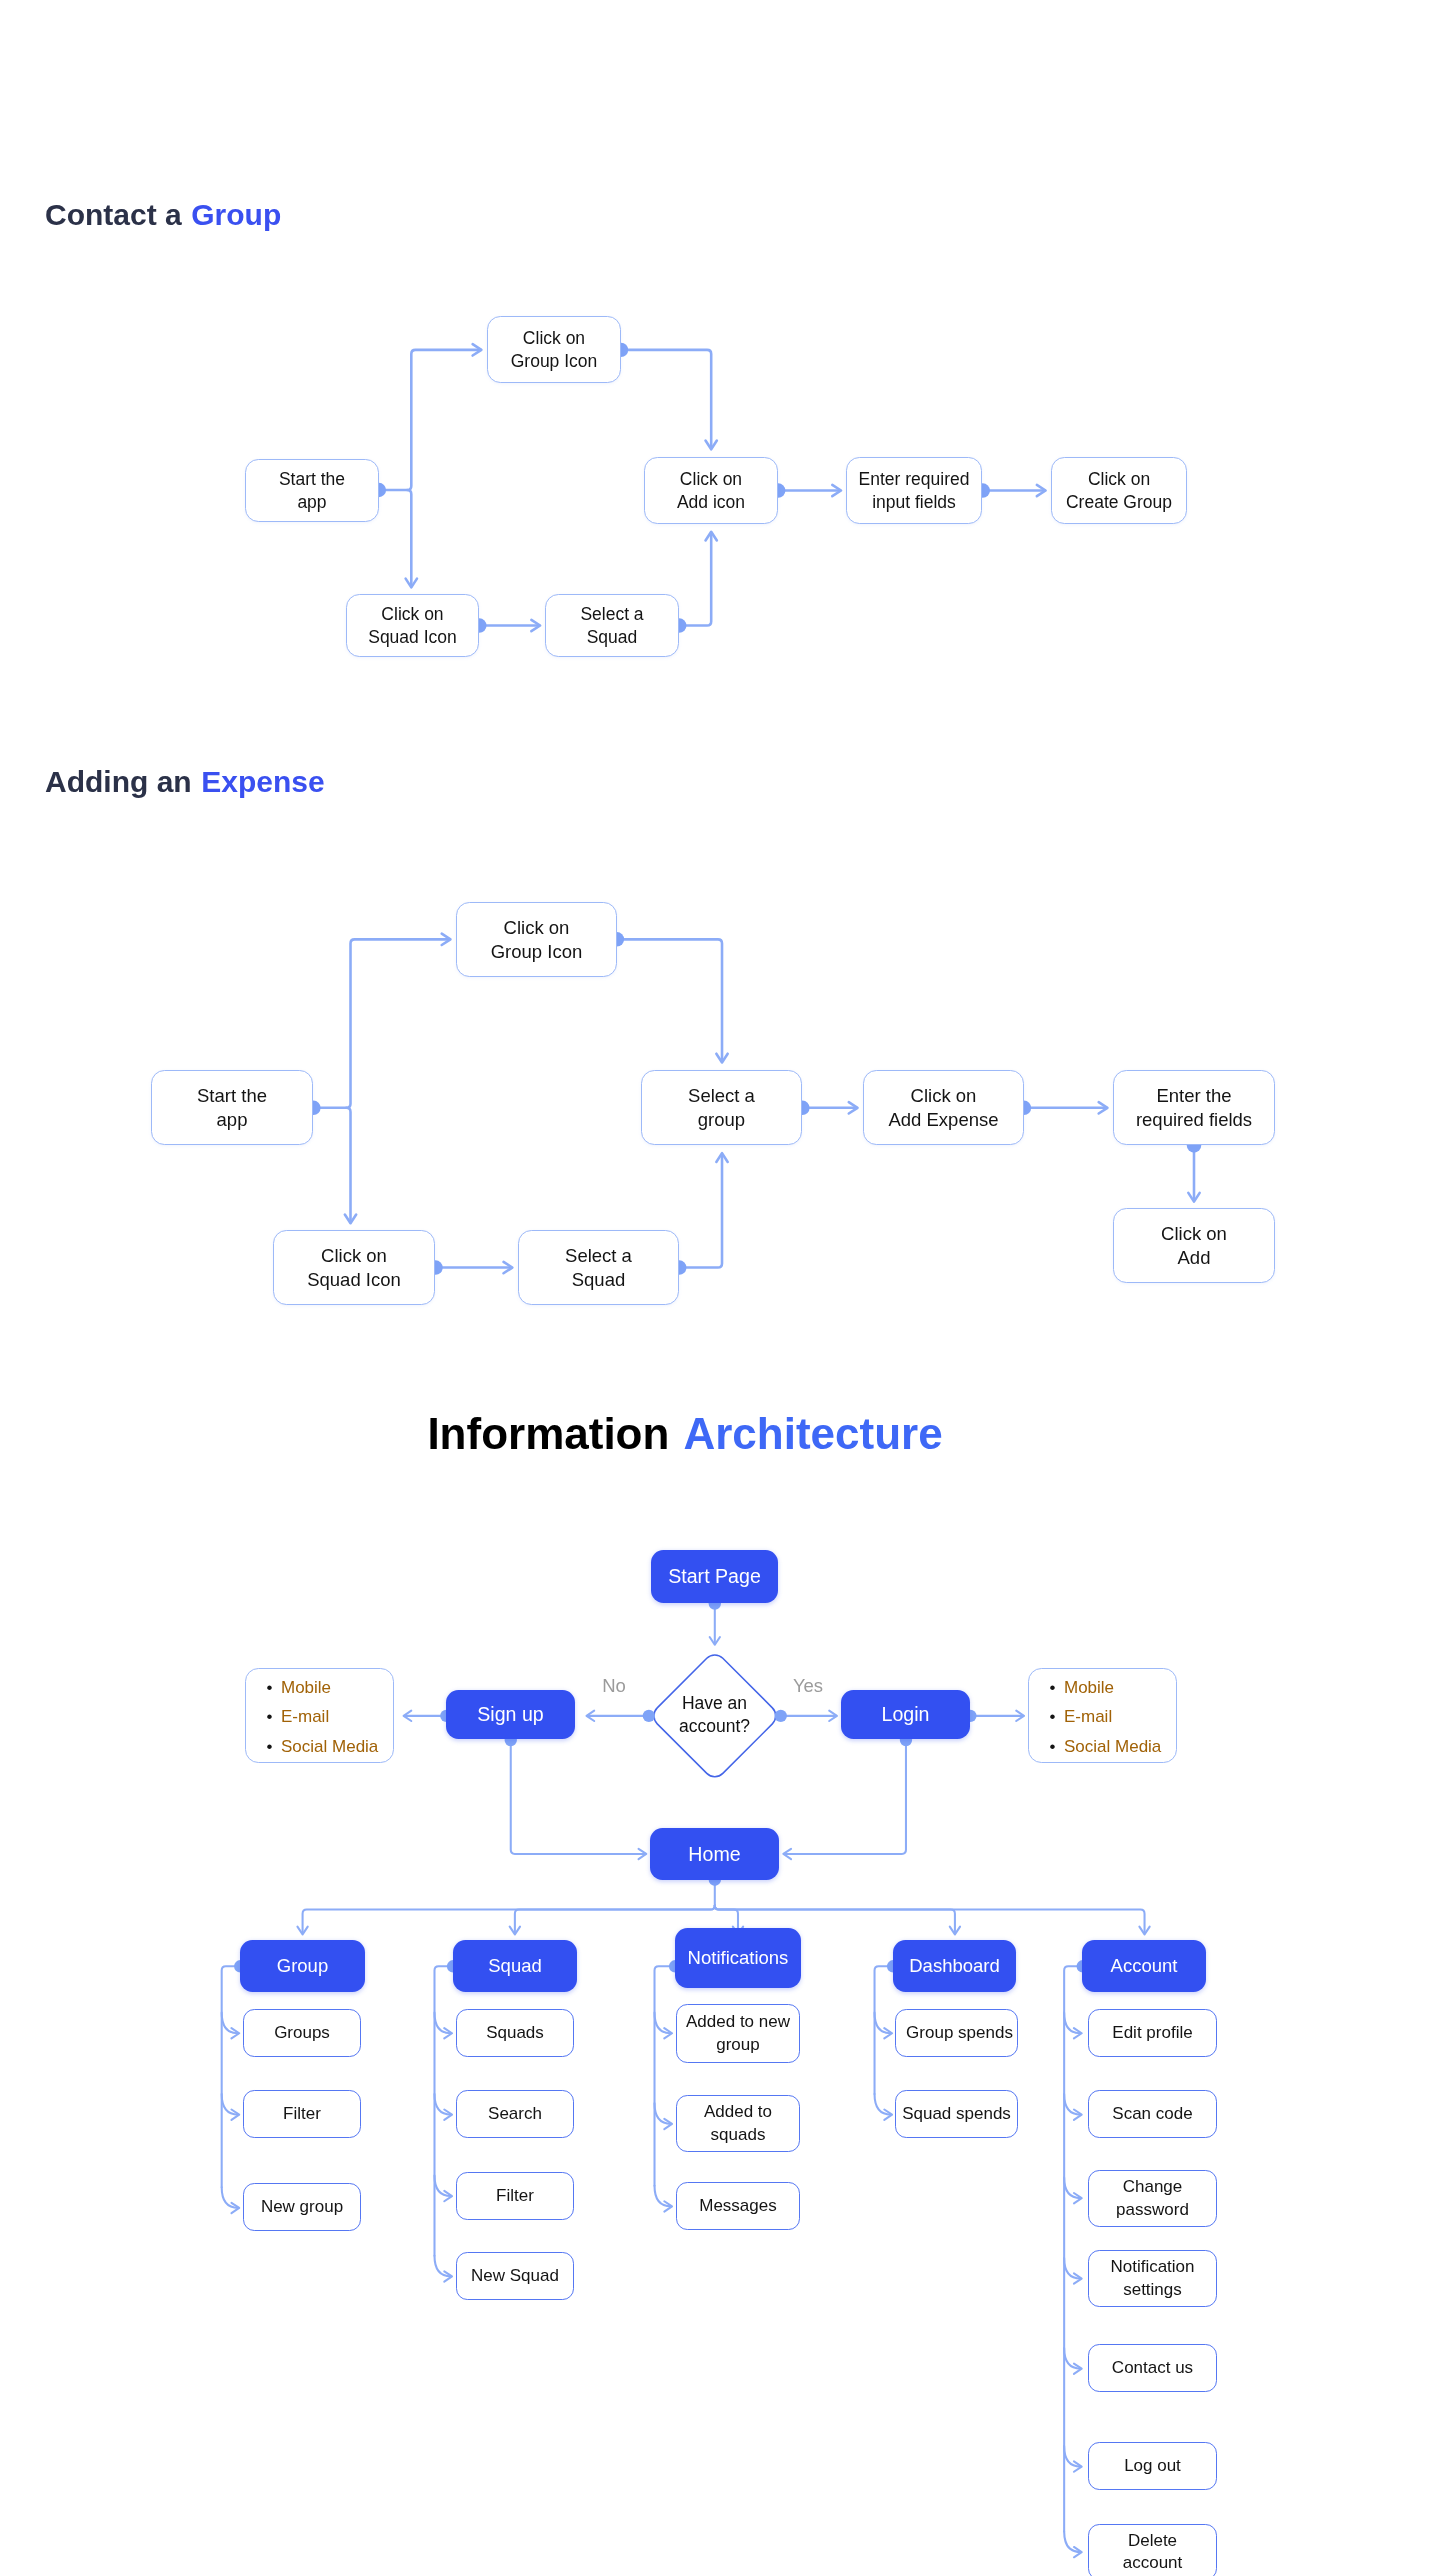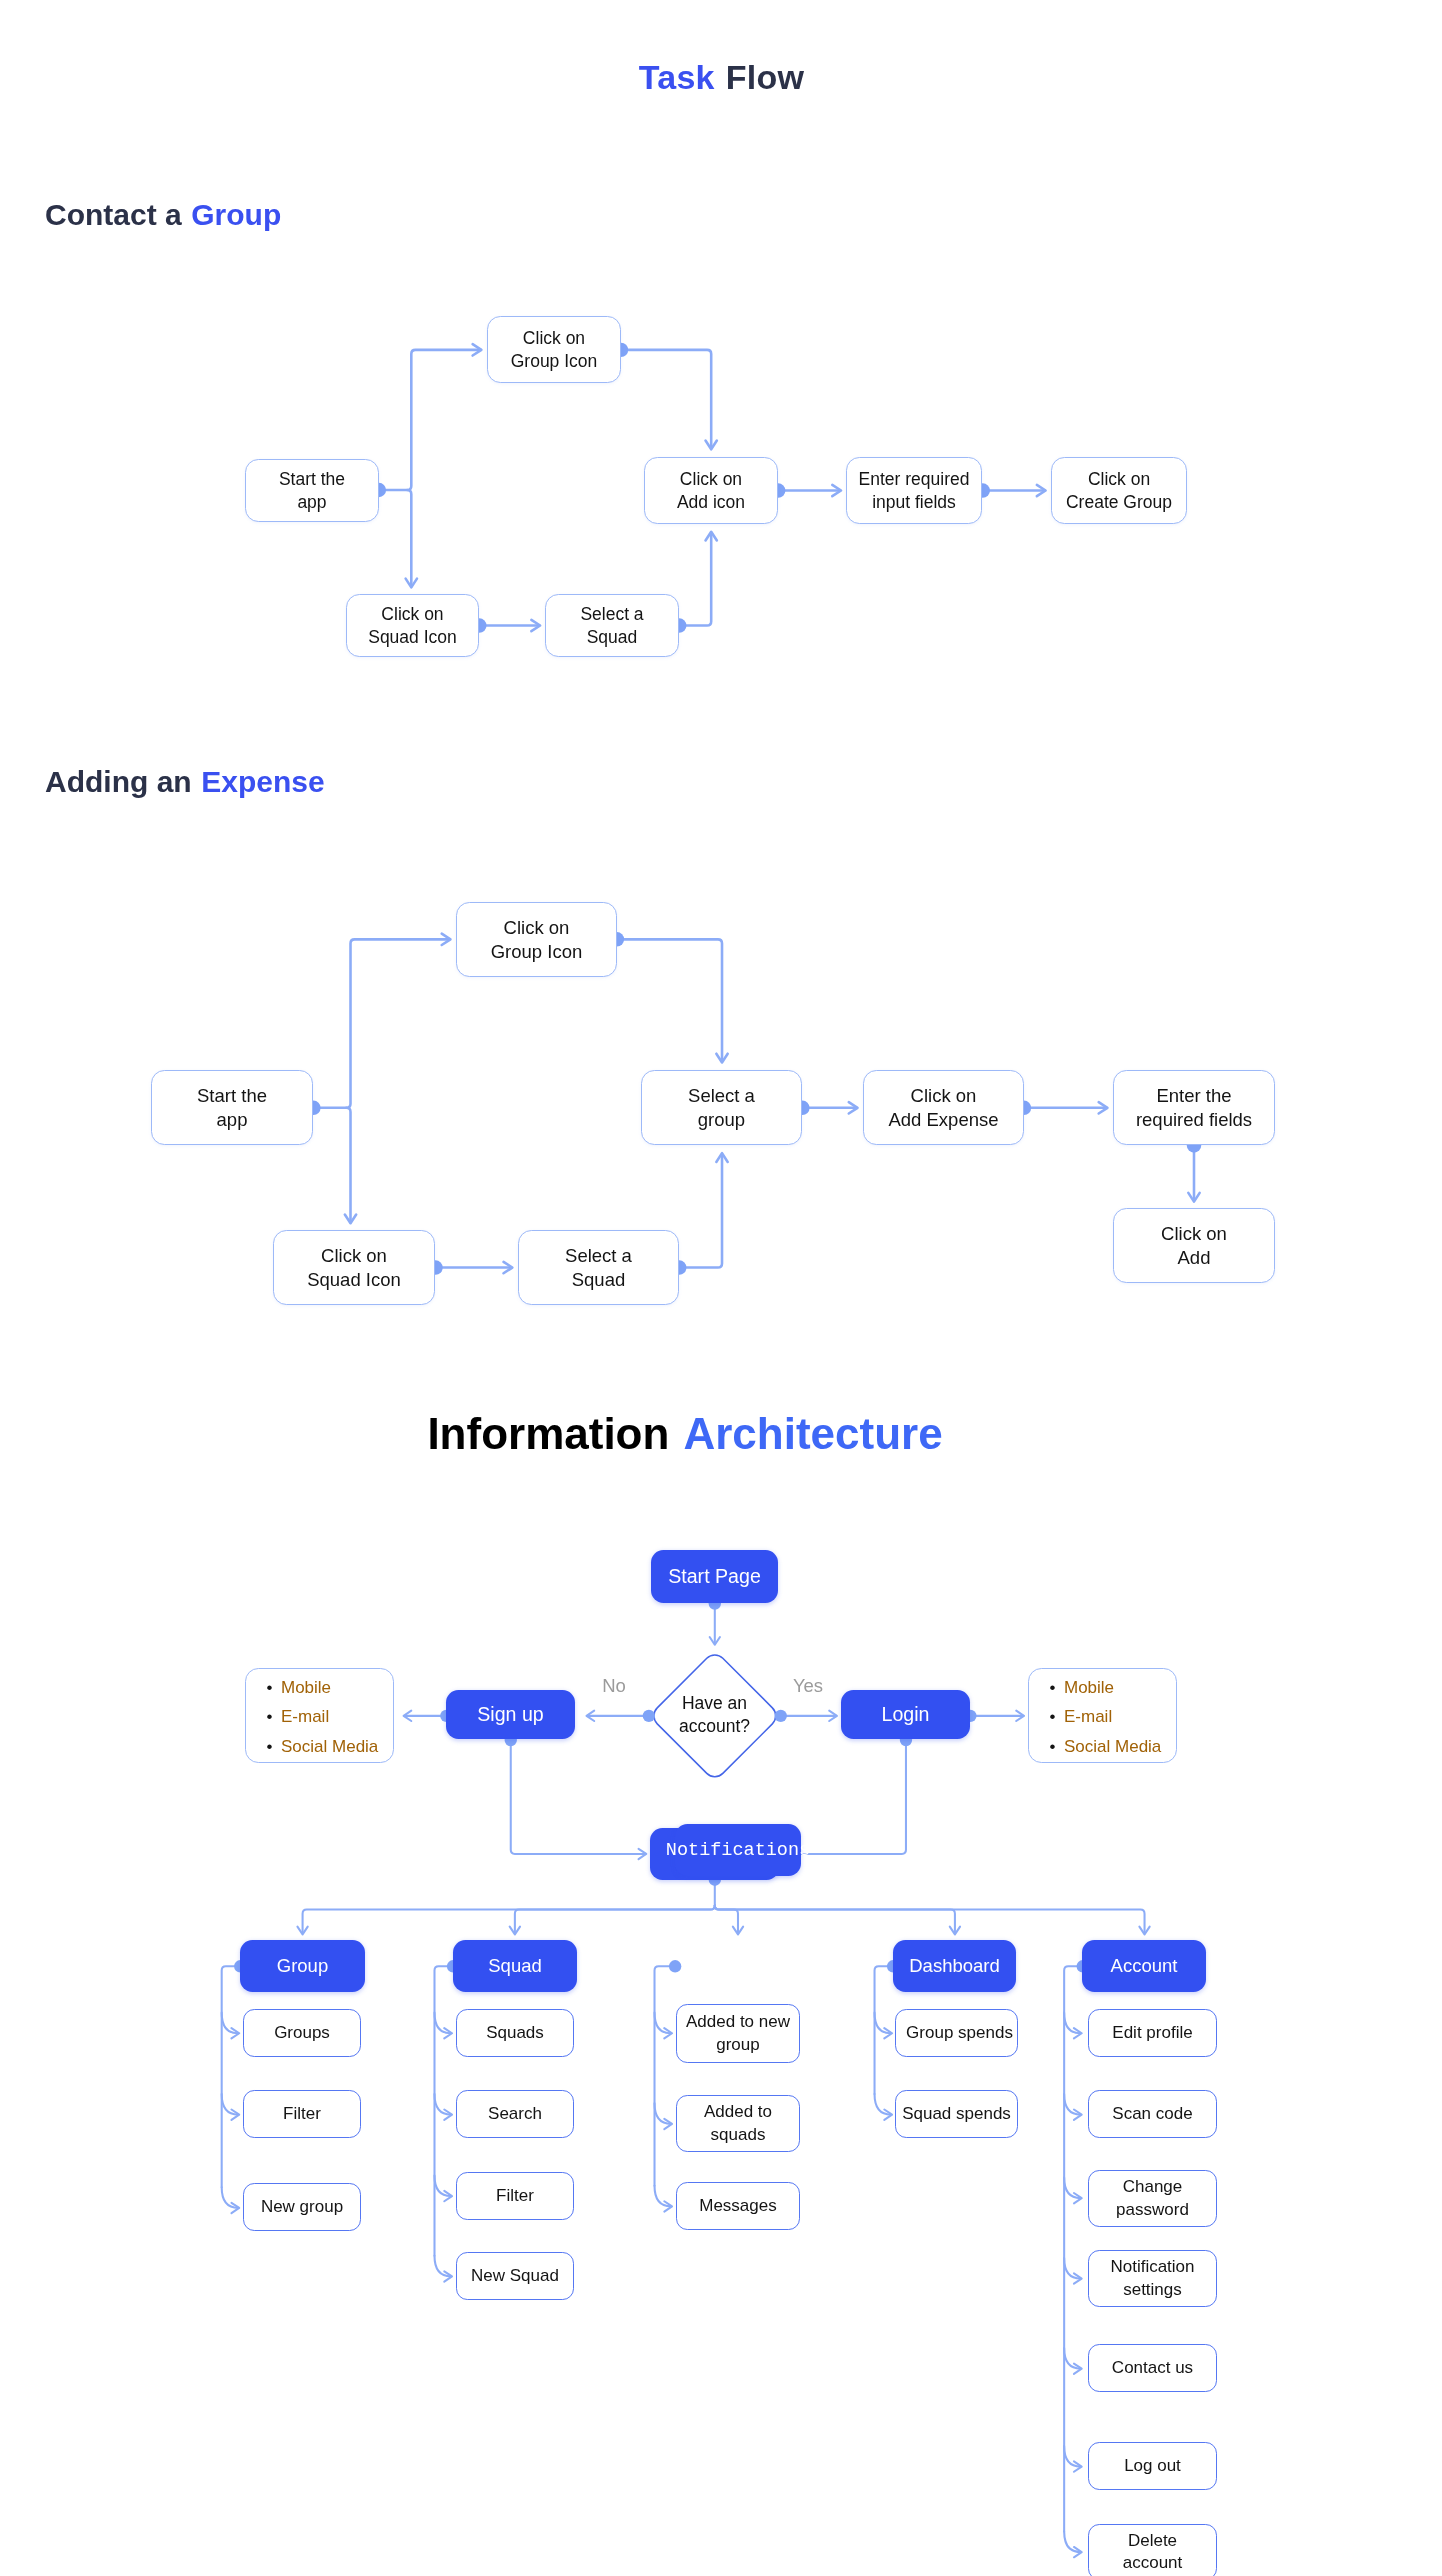--- a/index.html
+++ b/index.html
@@ -48,26 +48,20 @@
   .options-box ul { list-style: none; }
   .options-box li { font-size: 17px; color: #a16207; line-height: 1.72; position: relative; padding-left: 17.5px; }
   .options-box li::before { content: "•"; position: absolute; left: 3.1px; color: #141414; }
   svg.layer { position: absolute; left: 0; top: 0; pointer-events: none; }
 </style>
 </head>
 <body>
 
 <div class="abs" style="width:1443px;height:2632px;">
 
-  <div class="abs" style="left:0;top:58px;width:1443px;display:flex;justify-content:center;">
-    <h1 class="page-title two-tone">
-      <span class="accent">Task</span>
-      <span class="navy">Flow</span>
-    </h1>
-  </div>
 
   <h2 class="section-title two-tone abs" style="left:45px;top:198px;">
     <span class="navy">Contact a</span>
     <span class="accent">Group</span>
   </h2>
 
   <svg class="layer" width="1443" height="2632" viewBox="0 0 2800 5108">
     <defs>
       <marker id="arr1" markerUnits="userSpaceOnUse" markerWidth="44" markerHeight="44" viewBox="-22 -22 44 44" refX="0" refY="0" orient="auto">
         <path d="M -15 -11 L 2 0 L -15 11" fill="none" stroke="#8CACF7" stroke-width="5" stroke-linecap="round" stroke-linejoin="round"></path>
@@ -252,21 +246,21 @@
   <div class="options-box" style="left:1028px;top:1668px;width:149px;height:95px;">
     <ul>
       <li>Mobile</li>
       <li>E-mail</li>
       <li>Social Media</li>
     </ul>
   </div>
 
   <div class="blue-btn" style="left:240px;top:1940px;width:125px;height:52px;font-size:18.5px;">Group</div>
   <div class="blue-btn" style="left:453px;top:1940px;width:124px;height:52px;font-size:18.5px;">Squad</div>
-  <div class="blue-btn" style="left:675px;top:1824px;width:126px;height:52px;font-size:18.5px;font-family:Liberation Mono, monospace;">Notifications</div>
+  <div class="blue-btn" style="left:675px;top:1928px;width:126px;height:60px;font-size:18.5px;">Notifications</div>
   <div class="blue-btn" style="left:893px;top:1940px;width:123px;height:52px;font-size:18.5px;">Dashboard</div>
   <div class="blue-btn" style="left:1082px;top:1940px;width:124px;height:52px;font-size:18.5px;">Account</div>
 
   <div class="ia-child" style="left:243px;top:2009px;width:118px;height:48px;">Groups</div>
   <div class="ia-child" style="left:243px;top:2090px;width:118px;height:48px;">Filter</div>
   <div class="ia-child" style="left:243px;top:2183px;width:118px;height:48px;">New group</div>
 
   <div class="ia-child" style="left:456px;top:2009px;width:118px;height:48px;">Squads</div>
   <div class="ia-child" style="left:456px;top:2090px;width:118px;height:48px;">Search</div>
   <div class="ia-child" style="left:456px;top:2172px;width:118px;height:48px;">Filter</div>

